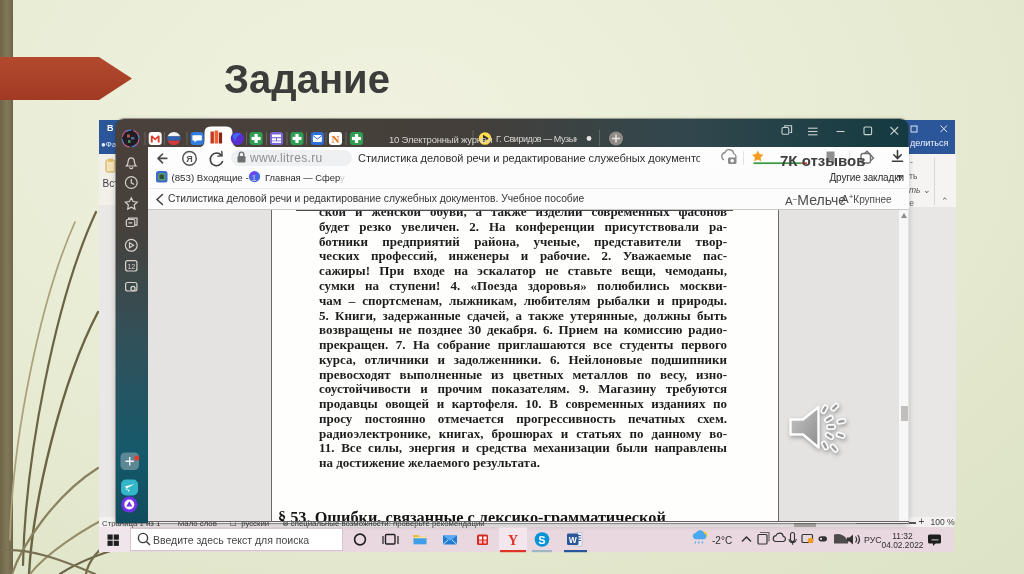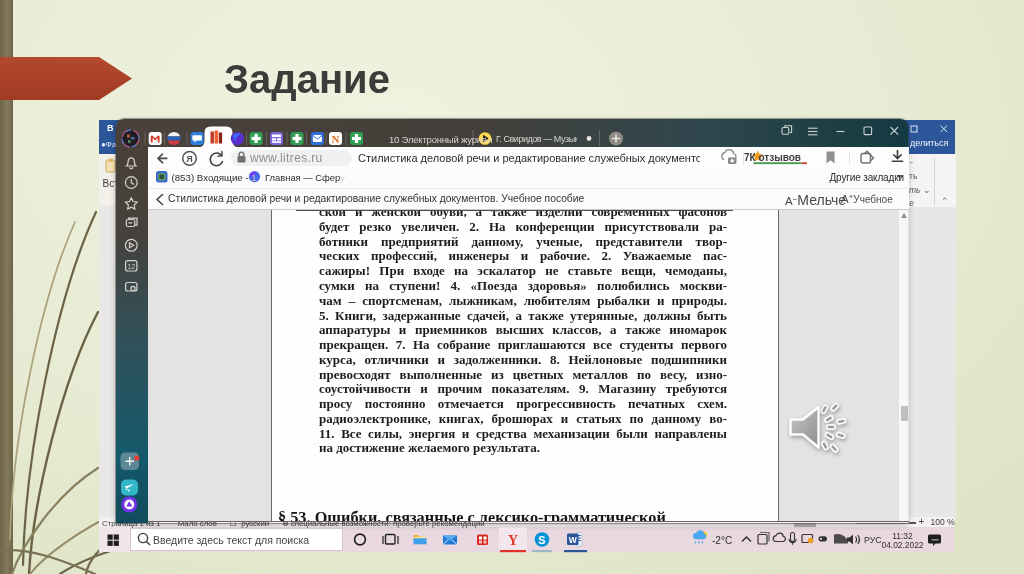--- a/index.html
+++ b/index.html
@@ -106,31 +106,32 @@
 <div class="abs" id="topbar"></div>
 <div class="abs" id="toolbar"></div>
 <div class="abs" id="bookbar"></div>
 <div class="abs" id="crumbbar"></div>
 <div class="abs" id="sidebar"></div>
 <div class="abs" id="content"></div>
 <div class="abs" id="page">
   <div class="abs" id="ptext">
     <div class="l">ской и женской обуви, а также изделии современных фасонов</div>
     <div class="l">будет резко увеличен. 2. На конференции присутствовали ра-</div>
-    <div class="l">ботники предприятий данному, ученые, представители твор-</div>
+    <div class="l">ботники предприятий района, ученые, представители твор-</div>
     <div class="l">ческих профессий, инженеры и рабочие. 2. Уважаемые пас-</div>
     <div class="l">сажиры! При входе на эскалатор не ставьте вещи, чемоданы,</div>
     <div class="l">сумки на ступени! 4. «Поезда здоровья» полюбились москви-</div>
     <div class="l">чам – спортсменам, лыжникам, любителям рыбалки и природы.</div>
     <div class="l">5. Книги, задержанные сдачей, а также утерянные, должны быть</div>
-    <div class="l">аппаратуры и приемников высших классов, а также иномарок</div>
+    <div class="l">возвращены не позднее 30 декабря. 6. Прием на комиссию радио-</div>
     <div class="l">прекращен. 7. На собрание приглашаются все студенты первого</div>
-    <div class="l">курса, отличники и задолженники. 8. Нейлоновые подшипники</div>
+    <div class="l">курса, отличники и задолженники. 6. Нейлоновые подшипники</div>
     <div class="l">превосходят выполненные из цветных металлов по весу, изно-</div>
     <div class="l">соустойчивости и прочим показателям. 9. Магазину требуются</div>
+    <div class="l">продавцы овощей и картофеля. 10. В современных изданиях по</div>
     <div class="l">просу постоянно отмечается прогрессивность печатных схем.</div>
     <div class="l">радиоэлектронике, книгах, брошюрах и статьях по данному во-</div>
     <div class="l">11. Все силы, энергия и средства механизации были направлены</div>
     <div class="ll">на достижение желаемого результата.</div>
   </div>
   <div class="abs" id="phead">§ 53. Ошибки, связанные с лексико-грамматической</div>
 </div>
 <div class="abs" id="pline"></div>
 <div class="abs" id="scroll"></div>
 <div class="abs" id="thumb"></div>
@@ -285,35 +286,35 @@
   <path d="M129.3 499.5 a5 5 0 0 1 5 5 a5 5 0 0 1 -10 0 a5 5 0 0 1 5 -5 z M129.3 501.2 l3 5.3 h-6 z" fill="#fff" fill-rule="evenodd"></path>
 </svg>
 
 <div class="abs" style="left:231px;top:149.5px;width:121px;height:16.5px;border-radius:8.5px;background:#eff0f1;"></div>
 <svg class="abs" width="30" height="20" style="left:232px;top:149px">
   <rect x="5.5" y="7" width="8" height="6.5" rx="1.2" fill="#6f6f6f"></rect>
   <path d="M7.2 7 v-1.6 a2.3 2.3 0 0 1 4.6 0 v1.6" stroke="#6f6f6f" stroke-width="1.4" fill="none"></path>
 </svg>
 <div class="abs" style="left:250px;top:151px;font-size:12px;letter-spacing:0.35px;color:#8f8f8f;">www.litres.ru</div>
 <div class="abs" style="left:358px;top:152px;width:342px;overflow:hidden;white-space:nowrap;font-size:11px;color:#2e2e2e;">Стилистика деловой речи и редактирование служебных документов. Учебное п...</div>
-<div class="abs" style="left:744px;top:151.5px;font-size:10px;font-weight:bold;color:#3f3f3f;text-align:center;">7К отзывов</div>
+<div class="abs" style="left:780px;top:151.5px;font-size:15px;font-weight:bold;color:#3f3f3f;text-align:center;">7К отзывов</div>
 
 <div class="abs" style="left:365px;top:133.5px;width:107px;overflow:hidden;white-space:nowrap;font-size:9.5px;letter-spacing:-0.2px;color:#d9d5d1;margin-left:24px;">10 Электронный журнал</div>
 <div class="abs" style="left:496px;top:133.5px;width:81px;overflow:hidden;white-space:nowrap;font-size:9px;letter-spacing:-0.45px;color:#d9d5d1;">Г. Свиридов — Музыка</div>
 
 <div class="abs" style="left:171.5px;top:171.8px;font-size:9.7px;color:#2c2c2c;">(853) Входящие - <span style="color:#c4c4c4;">1</span></div>
 <div class="abs" style="left:265px;top:171.8px;font-size:9.4px;color:#2c2c2c;">Главная — Сфер<span style="color:#c9c9c9;">у</span></div>
 <div class="abs" style="left:829.5px;top:171.5px;font-size:10px;letter-spacing:-0.15px;color:#2c2c2c;">Другие закладки</div>
 
 <svg class="abs" width="14" height="16" style="left:153px;top:192px">
     <path d="M9.5 2.5 l-5.5 5 5.5 5" stroke="#3f3f3f" stroke-width="1.5" fill="none" stroke-linecap="round"></path>
   </svg>
 <div class="abs" style="left:168px;top:192.5px;font-size:10.3px;color:#333;">Стилистика деловой речи и редактирование служебных документов. Учебное пособие</div>
 <div class="abs" style="left:785px;top:191.5px;font-size:11.5px;color:#4a4a4a;">А<span style="font-size:8px;vertical-align:3.5px;">−</span><span style="font-size:14px;margin-top:24px;">Мельче</span></div>
-<div class="abs" style="left:841px;top:191.5px;font-size:11.5px;color:#4a4a4a;">А<span style="font-size:8px;vertical-align:3.5px;">+</span><span style="font-size:10px;">Учебное</span></div>
+<div class="abs" style="left:841px;top:191.5px;font-size:11.5px;color:#4a4a4a;">А<span style="font-size:8px;vertical-align:3.5px;">+</span><span style="font-size:10px;">Крупнее</span></div>
 
 <div class="abs" style="left:900.5px;top:213px;width:0;height:0;border-left:3.5px solid transparent;border-right:3.5px solid transparent;border-bottom:5px solid #8d8d8d;"></div>
 
 <div class="abs" style="left:99px;top:527px;width:30.5px;height:24.5px;background:#f0e5ea;"></div>
 <svg class="abs" width="24" height="24" style="left:103px;top:528px">
   <g fill="#1e1e1e">
     <rect x="4.5" y="6.5" width="5.2" height="5.2"></rect>
       <rect x="10.7" y="6.5" width="5.2" height="5.2"></rect>
     <rect x="4.5" y="12.7" width="5.2" height="5.2"></rect>
       <rect x="10.7" y="12.7" width="5.2" height="5.2"></rect>

